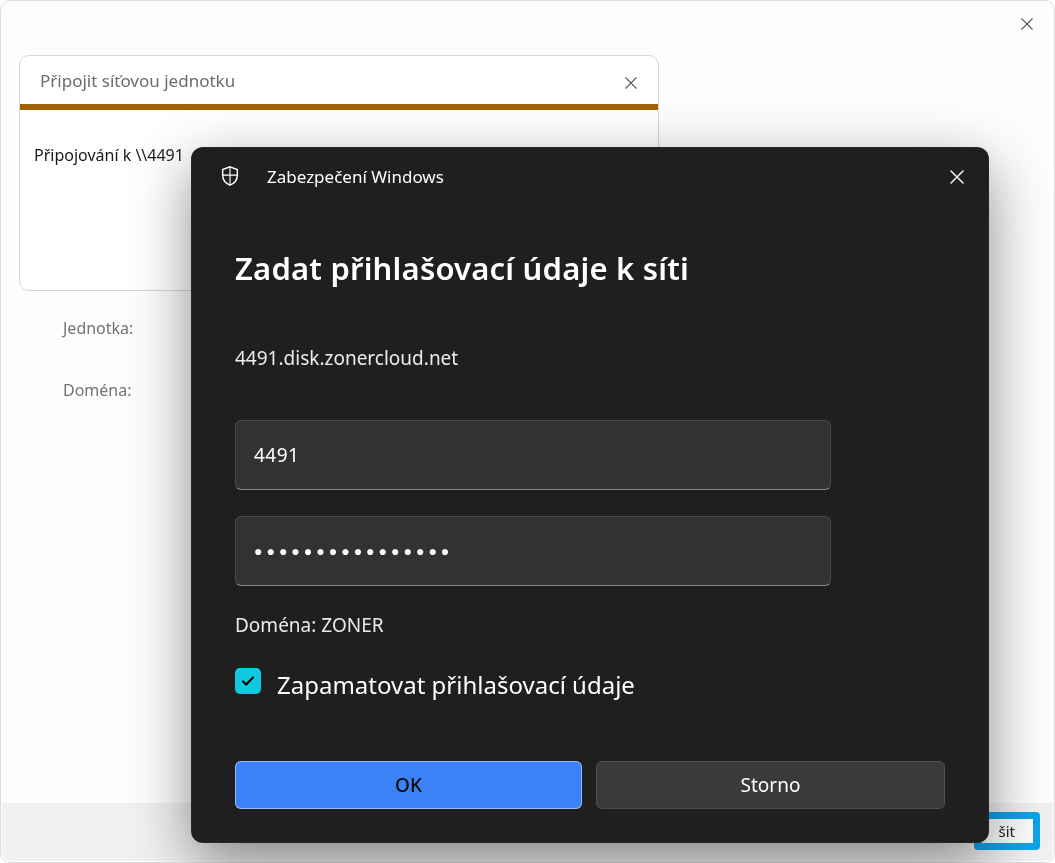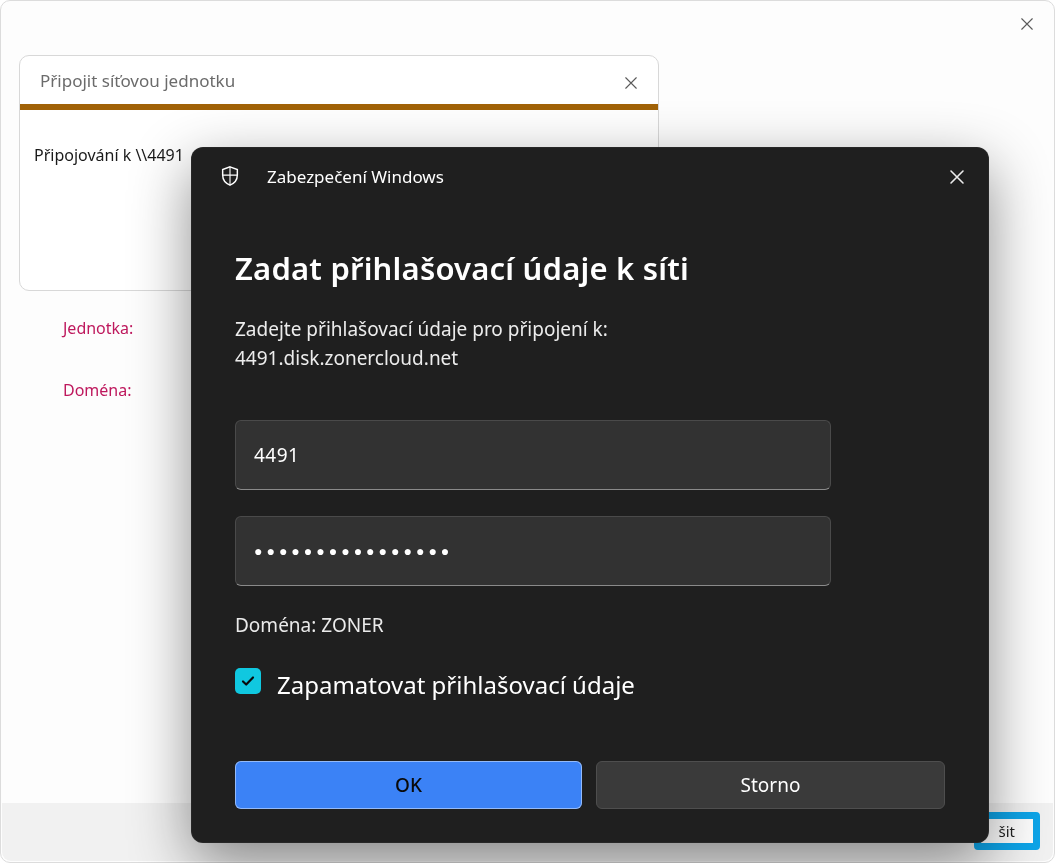--- a/index.html
+++ b/index.html
@@ -79,21 +79,21 @@
   .map-dialog-body {
     padding: 34px 20px 0 14px;
     font-size: 16px;
     color: #1a1a1a;
   }
 
   .field-label {
     position: absolute;
     left: 62px;
     font-size: 16px;
-    color: #be185d;
+    color: #737373;
   }
   .field-label.unit  { top: 316px; }
   .field-label.folder{ top: 378px; }
 
   
   .sec-dialog {
     position: absolute;
     left: 190px; top: 146px;
     width: 798px; height: 696px;
     background: #1f1f1f;
@@ -257,21 +257,21 @@
       <div class="sec-close">
         <svg viewBox="0 0 16 16">
             <path d="M2 2 L14 14 M14 2 L2 14" stroke="currentColor" stroke-width="1.6" stroke-linecap="round"></path>
           </svg>
       </div>
     </div>
 
     <div class="sec-content">
       <div class="sec-heading">Zadat přihlašovací údaje k síti</div>
       <div class="sec-sub">
-        <span>Zadejte přihlašovací údaje pro připojení k:</span><br>
+        <br>
         <span>4491.disk.zonercloud.net</span>
       </div>
 
       <input class="sec-input" type="text" value="4491" style="">
 
       <input class="sec-input password" type="text" readonly="" value="●●●●●●●●●●●●●●●●" style="">
 
       <div class="sec-domain">Doména: ZONER</div>
 
       <div class="sec-remember">

